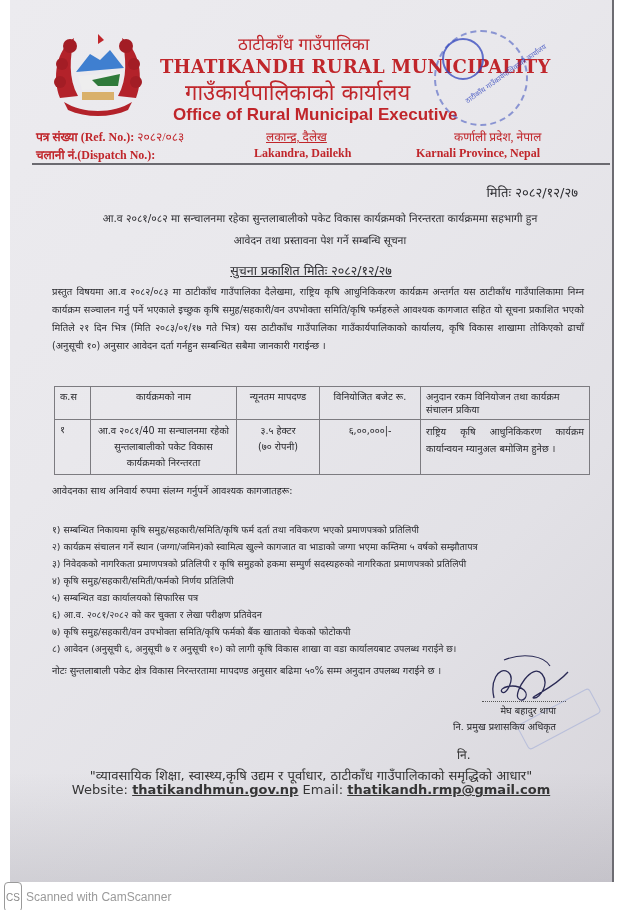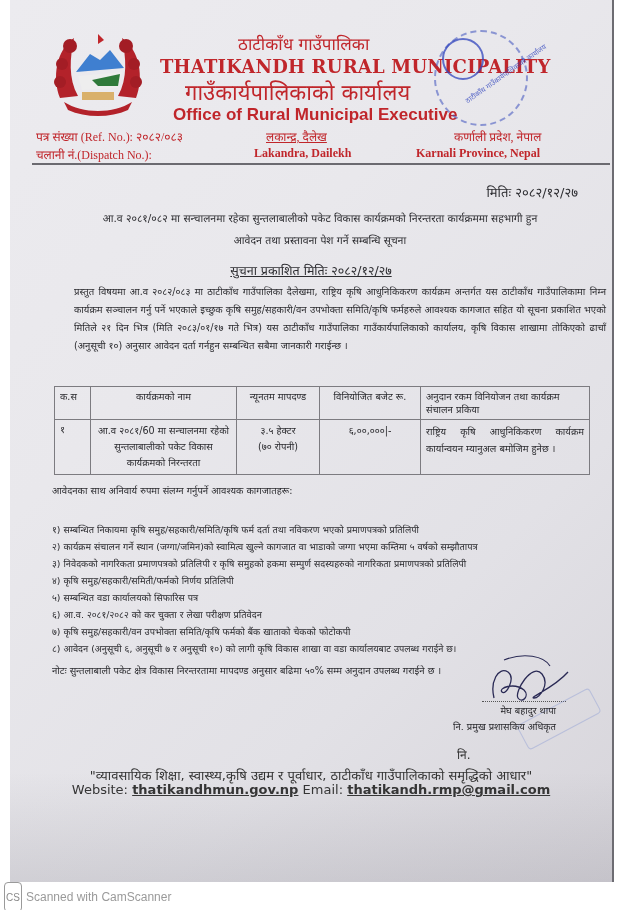--- a/index.html
+++ b/index.html
@@ -19,38 +19,38 @@
       pointer-events:none;
     }
     .header { position:absolute; left:0; top:0; width:100%; height:170px; }
     .emblem { position:absolute; left:38px; top:28px; width:100px; height:92px; }
     .hd { position:absolute; color:#c0262b; font-family:"DejaVu Serif", serif; font-weight:bold; white-space:nowrap; }
     .hd-np-name { left:228px; top:32px; font-size:17px; font-weight:normal; }
     .hd-en-name { left:150px; top:56px; font-size:18px; letter-spacing:0.2px; }
     .hd-np-office { left:175px; top:76px; font-size:22px; font-weight:normal; }
     .hd-en-office { left:163px; top:105px; font-size:17px; font-family:"Liberation Sans", sans-serif; }
     .meta { position:absolute; color:#c0262b; font-family:"Liberation Serif", serif; font-size:12px; white-space:nowrap; }
-    .meta b { font-weight:normal;text-align:right; }
+    .meta b { font-weight:bold;text-align:right; }
     .stamp {
       position:absolute; left:424px; top:30px; width:90px; height:92px;
       border:2px dashed rgba(60,80,190,0.55); border-radius:50%;
     }
     .stamp-inner {
       position:absolute; left:6px; top:6px; width:38px; height:38px;
       border:2px solid rgba(50,70,190,0.75); border-radius:50%;
     }
     .stamp-text { position:absolute; left:22px; top:38px; font-size:7px; color:rgba(50,70,190,0.8); transform:rotate(-35deg); line-height:9px; white-space:nowrap; }
     .rule { position:absolute; left:22px; top:163px; width:578px; height:2px; background:#6b6a70; }
 
     .body-text { position:absolute; color:#2b2b2f; font-family:"DejaVu Sans", sans-serif; }
     .date { right:34px; top:183px; font-size:13px;text-align:right; }
     .subject { left:30px; top:207px; width:560px; font-size:10.5px; text-align:center; line-height:22px; }
     .pubdate { left:0; width:602px; top:262px; font-size:12.5px; text-align:center; }
     .pubdate span { text-decoration:underline; }
-    .para { left:42px; top:283px; width:532px; font-size:9.6px; line-height:18px; text-align:justify;margin-left:22px; }
+    .para { left:42px; top:283px; width:532px; font-size:9.6px; line-height:18px; text-align:justify; }
 
     table.grid {
       position:absolute; left:44px; top:386px; width:536px; border-collapse:collapse;
       font-size:9.6px; color:#2b2b2f;
     }
     table.grid td, table.grid th {
       border:1px solid #7c7b80; padding:3px 5px; vertical-align:top; font-weight:normal;
     }
     table.grid th { text-align:center; }
     table.grid th.left { text-align:left; }
@@ -146,21 +146,21 @@
     <tbody>
         <tr>
       <th class="c1 left">क.स</th>
       <th class="c2">कार्यक्रमको नाम</th>
       <th class="c3">न्यूनतम मापदण्ड</th>
       <th class="c4">विनियोजित बजेट रू.</th>
       <th class="left">अनुदान रकम विनियोजन तथा कार्यक्रम संचालन प्रकिया</th>
     </tr>
     <tr>
       <td>१</td>
-      <td class="center">आ.व २०८१/60 मा सन्चालनमा रहेको सुन्तलाबालीको पकेट विकास कार्यक्रमको निरन्तरता</td>
+      <td class="center">आ.व २०८१/40 मा सन्चालनमा रहेको सुन्तलाबालीको पकेट विकास कार्यक्रमको निरन्तरता</td>
       <td class="center">
         <div>३.५ हेक्टर</div>
         <div>(७० रोपनी)</div>
       </td>
       <td class="center">६,००,०००|-</td>
       <td class="just">राष्ट्रिय कृषि आधुनिकिकरण कार्यक्रम कार्यान्वयन म्यानुअल बमोजिम हुनेछ ।</td>
     </tr>
   </tbody>
     </table>
 

